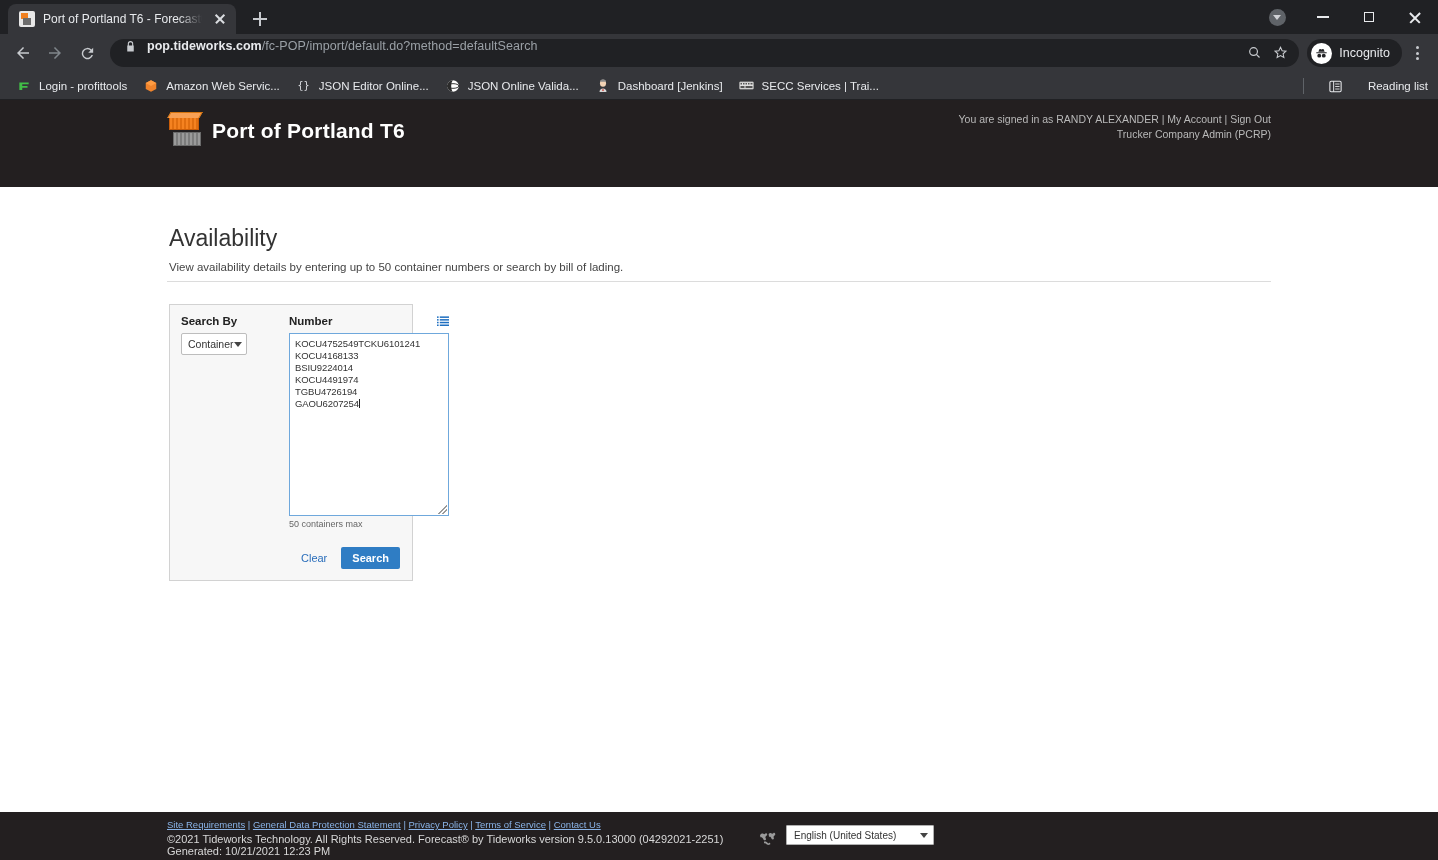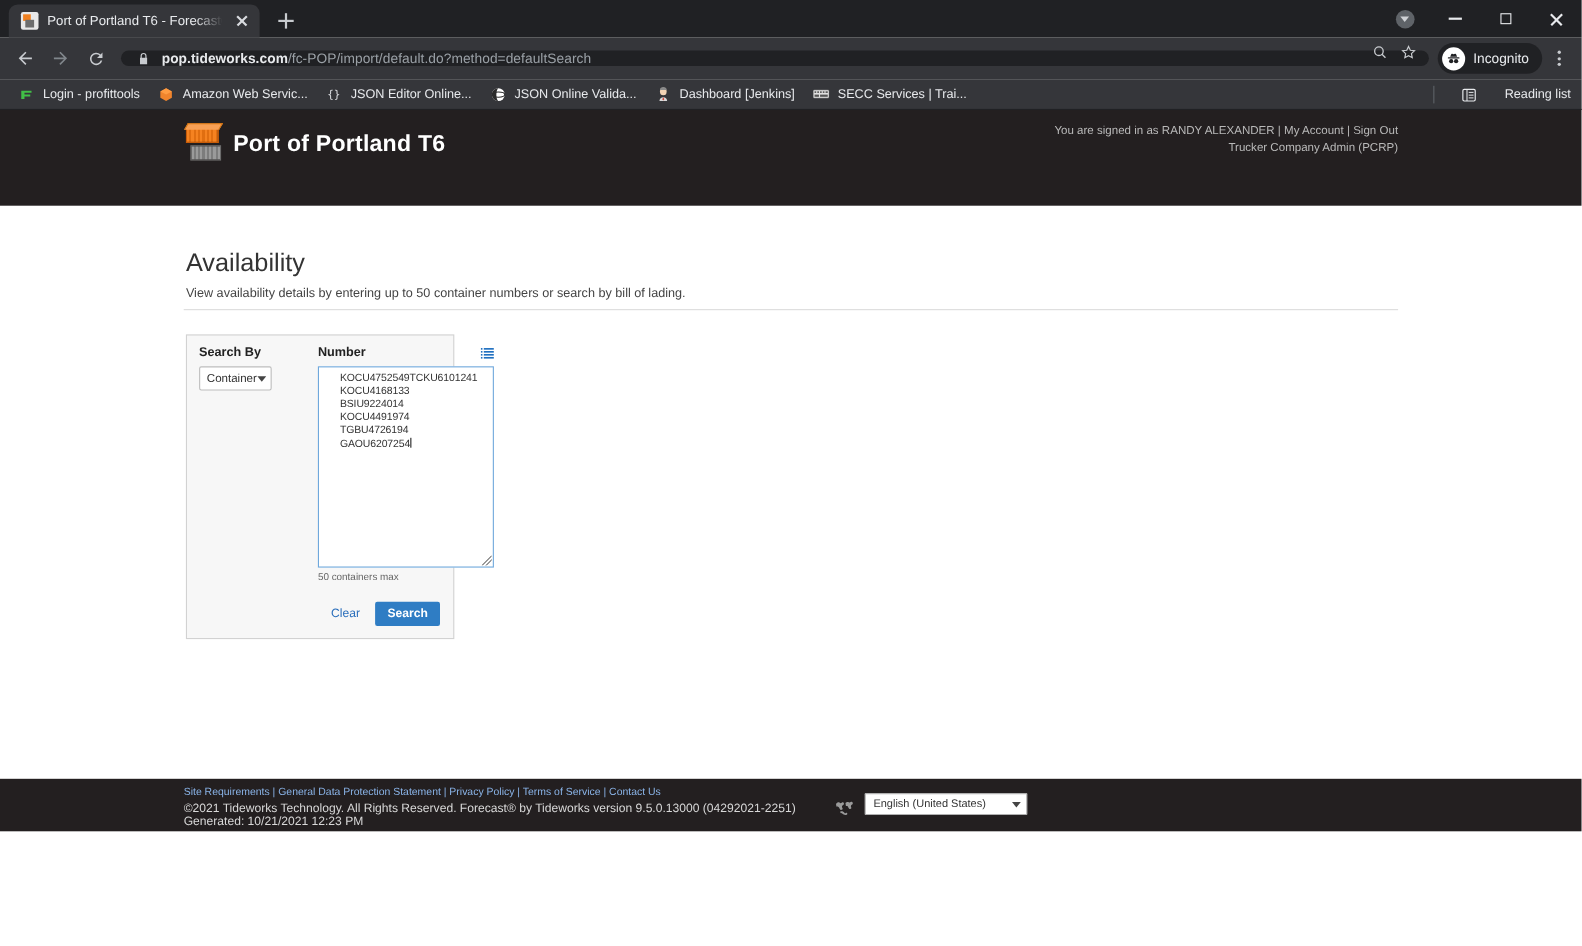--- a/index.html
+++ b/index.html
@@ -80,22 +80,22 @@
   }
 
   .chrome-toolbar {
     height: 38px; background: #35363a;
     display: flex; align-items: center; padding: 0 8px; gap: 2px;
   }
   .nav-btn { width: 30px; height: 30px; display: flex; align-items: center; justify-content: center; flex: none; }
   .nav-btn svg { display: block; }
 
   .omnibox {
-    flex: 1; height: 14px; background: #202124; border-radius: 14px;
-    display: flex; align-items: flex-end; padding: 0 6px 0 14px;
+    flex: 1; height: 28px; background: #202124; border-radius: 14px;
+    display: flex; align-items: flex-start; padding: 0 6px 0 14px;
     margin-left: 6px; margin-right: 6px; min-width: 0;
   }
   .lock-ic { width: 13px; height: 13px; flex: none; margin-right: 10px; position: relative; }
   .url-text {
     font-size: 12.5px; color: #9aa0a6; white-space: nowrap;
     overflow: hidden; flex: 1; letter-spacing: 0.05px;
   }
   .url-text b { color: #e8eaed; font-weight: 600; }
   .omni-ic { width: 26px; height: 26px; flex: none; display: flex; align-items: center; justify-content: center; }
 
@@ -124,21 +124,21 @@
   }
   .bm-ic { width: 16px; height: 16px; flex: none; display:flex; align-items:center; justify-content:center; }
   .bm-label { font-size: 11.5px; color: #e8eaed; white-space: nowrap; }
   .bm-right {
     position: absolute; right: 10px; top: 0; height: 28px;
     display: flex; align-items: center; gap: 24px;
   }
   .bm-sep { width: 1px; height: 16px; background: #5f6368; }
 
   
-  .page { height: 656px; background: #fff; overflow: hidden; position: relative; }
+  .page { height: 760px; background: #fff; overflow: hidden; position: relative; }
 
   .site-header { background: #231f20; height: 87px; position: relative; }
   .hdr-inner { width: 1104px; margin: 0 auto; position: relative; height: 100%; }
   .brand { display: flex; align-items: center; gap: 11px; padding-top: 13px; }
   .logo { width: 34px; height: 36px; position: relative; flex: none; }
   .logo .box-top {
     position: absolute; left: 2px; top: 2px; width: 30px; height: 15px;
     background: repeating-linear-gradient(90deg, #f58220 0 2px, #e06e10 2px 4px);
     border: 1px solid #c85c08;
   }
@@ -188,21 +188,21 @@
     position: relative;
   }
   .select-text {
     font-size: 10.5px; color: #333; white-space: nowrap; overflow: hidden; flex: 1;
   }
   .caret { width: 0; height: 0; border-left: 4px solid transparent; border-right: 4px solid transparent;
            border-top: 5px solid #444; flex: none; }
 
   .numbers-box {
     width: 160px; height: 183px; border: 1px solid #6fa8dc;
-    background: #ffffff; padding: 4px 19px; overflow: hidden; position: relative;
+    background: #ffffff; padding: 4px 5px; overflow: hidden; position: relative;
     font-size: 9.5px; color: #333; line-height: 12px; resize: none;
     font-family: "Liberation Sans", sans-serif;
   }
   .numline { white-space: nowrap; letter-spacing: -0.1px; }
   .caret-bar {
     display: inline-block; width: 1px; height: 9px; background: #222;
     vertical-align: -1px; margin-left: 0px;
   }
   .resize-grip {
     position: absolute; right: 1px; bottom: 1px; width: 9px; height: 9px;
@@ -219,21 +219,21 @@
     font-family: "Liberation Sans", sans-serif;
   }
 
   
   .site-footer {
     position: absolute; left: 0; bottom: 0; width: 1438px; height: 48px;
     background: #231f20;
   }
   .footer-inner { width: 1104px; margin: 0 auto; position: relative; height: 100%; padding-top: 7px; }
   .f-links { font-size: 9.5px; color: #8ab4e8; margin-bottom: 3px; }
-  .f-links a { color: #8ab4e8; }
+  .f-links a { color: #8ab4e8; text-decoration: underline; }
   .f-links span.sep { color: #8ab4e8; }
   .f-copy { font-size: 11px; color: #d8d8d8; line-height: 12px; }
   .lang-wrap {
     position: absolute; right: 337px; top: 13px; display: flex; align-items: flex-end; gap: 7px;
   }
   .globe-ic { width: 20px; height: 14px; flex: none; }
   .lang-select {
     width: 148px; height: 20px; background: #ffffff; border: 1px solid #b0b0b0;
     display: flex; align-items: center; padding: 0 5px 0 7px; border-radius: 1px;
   }

